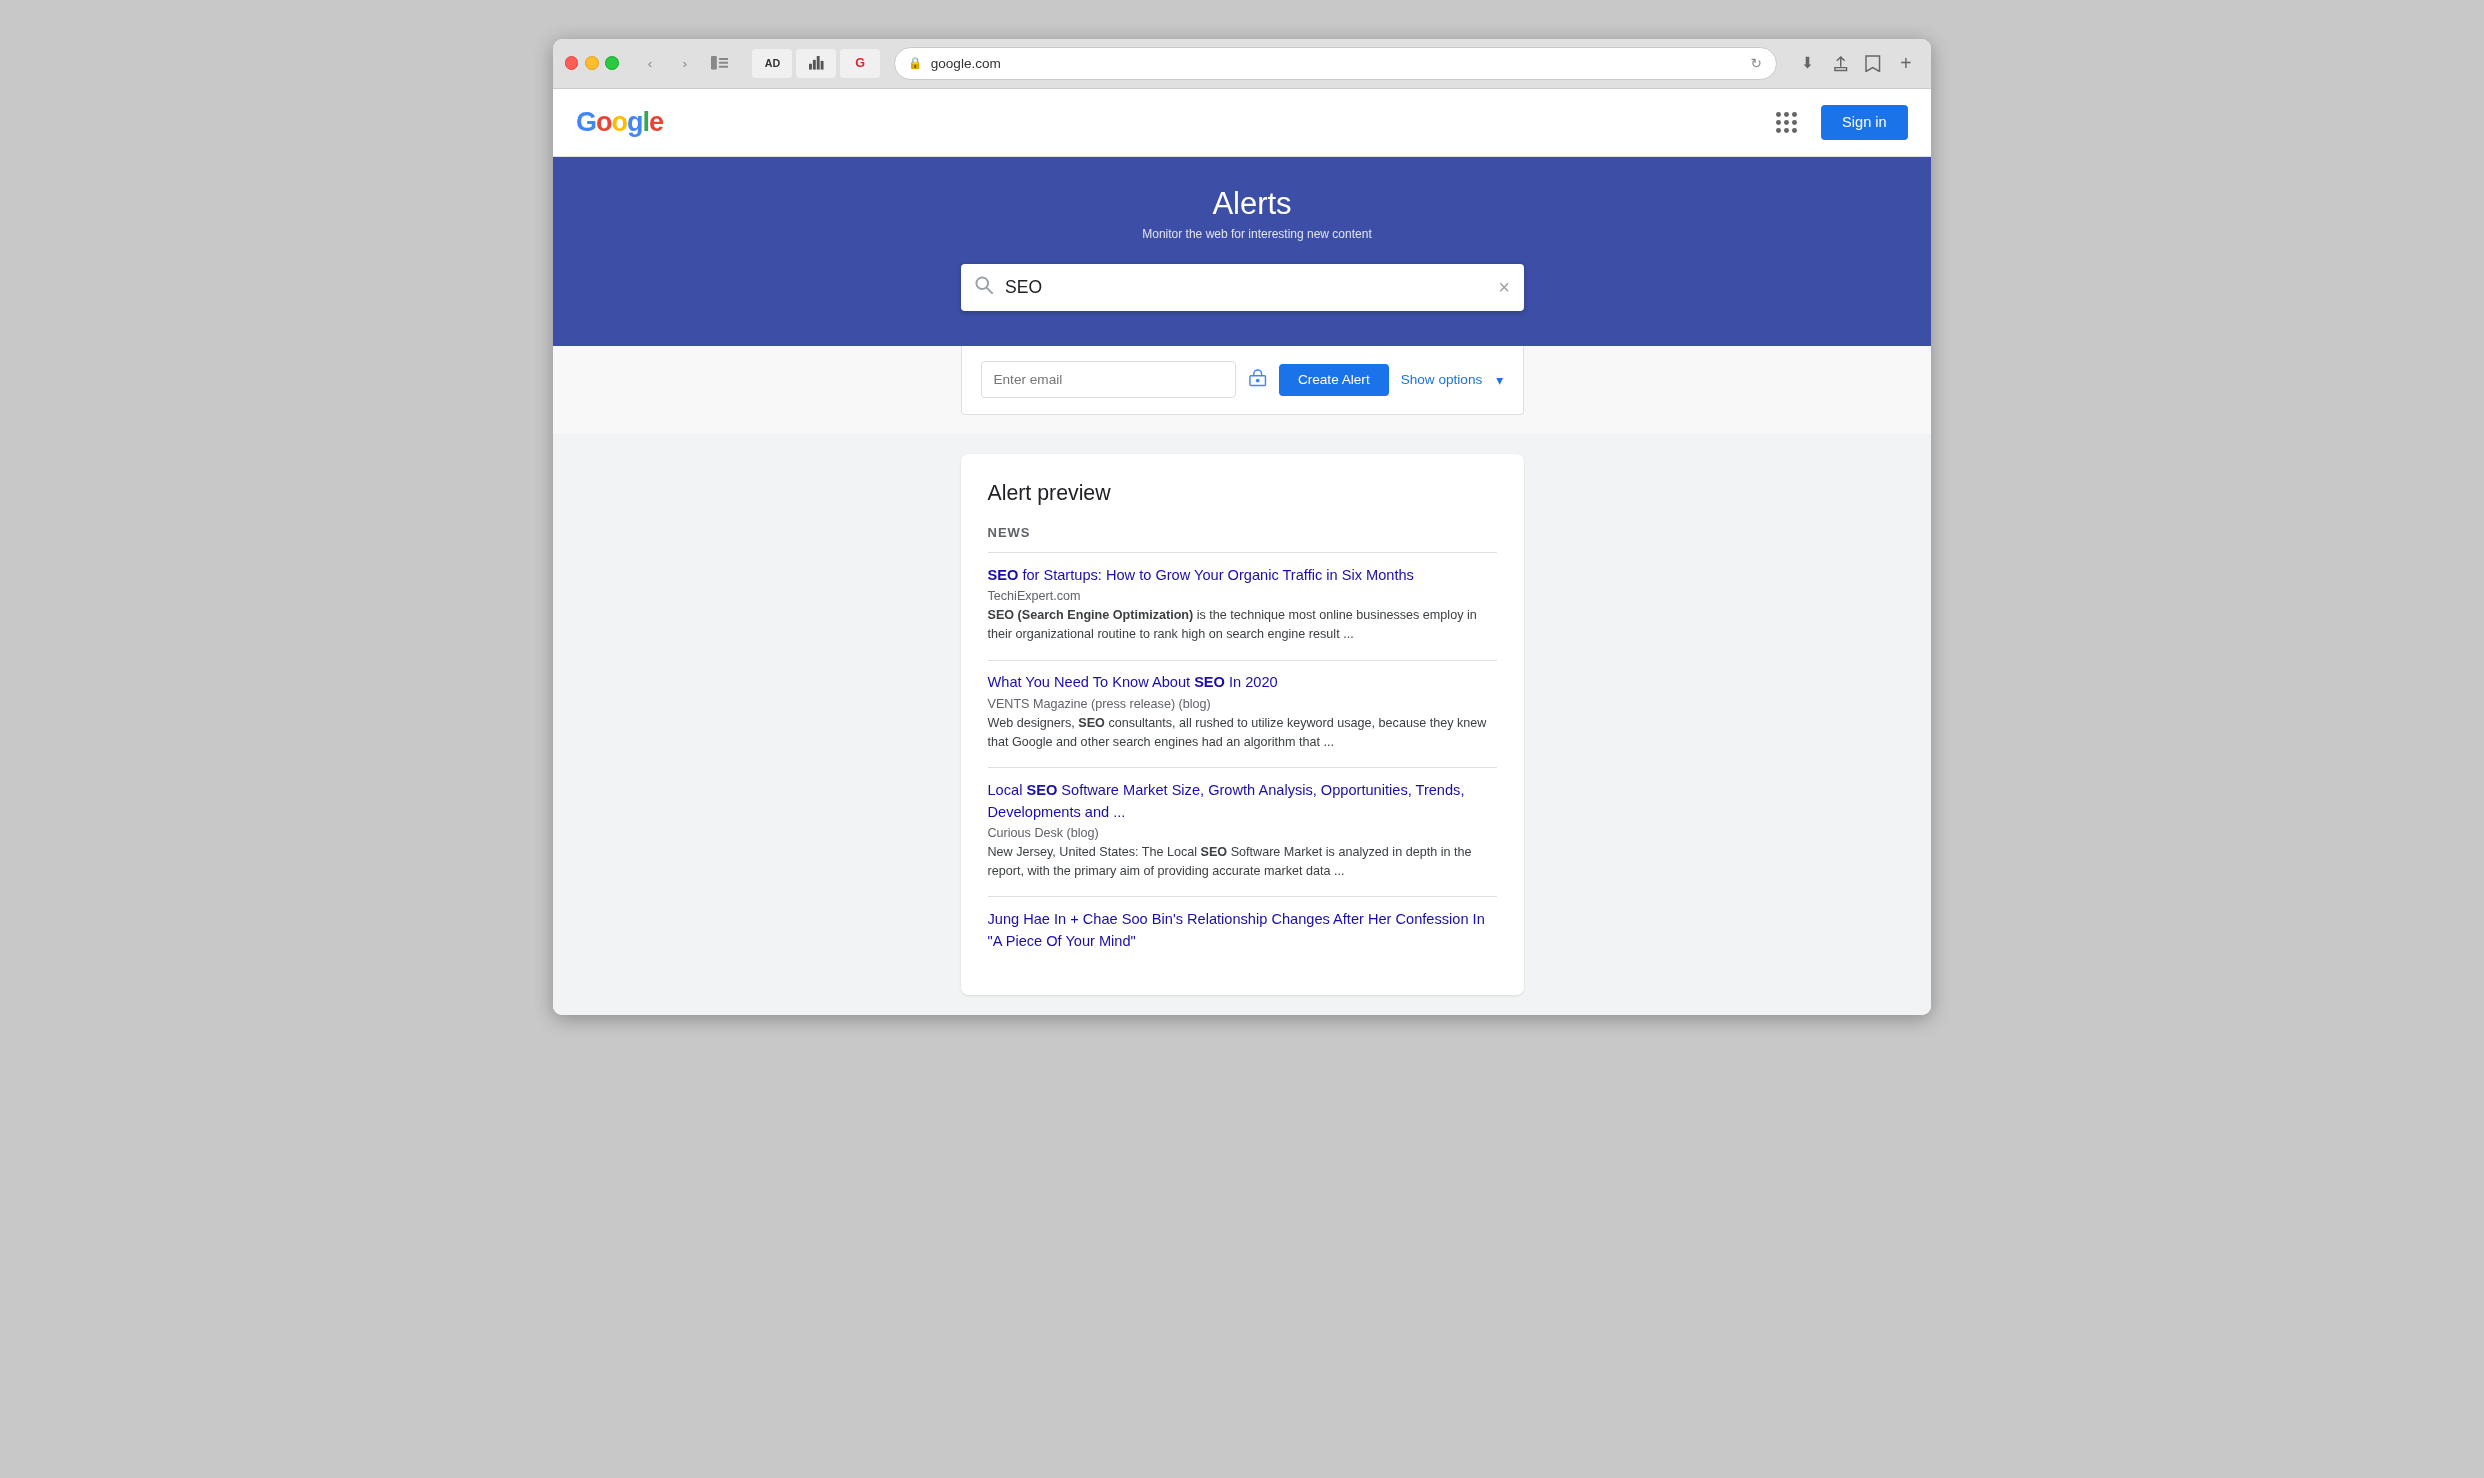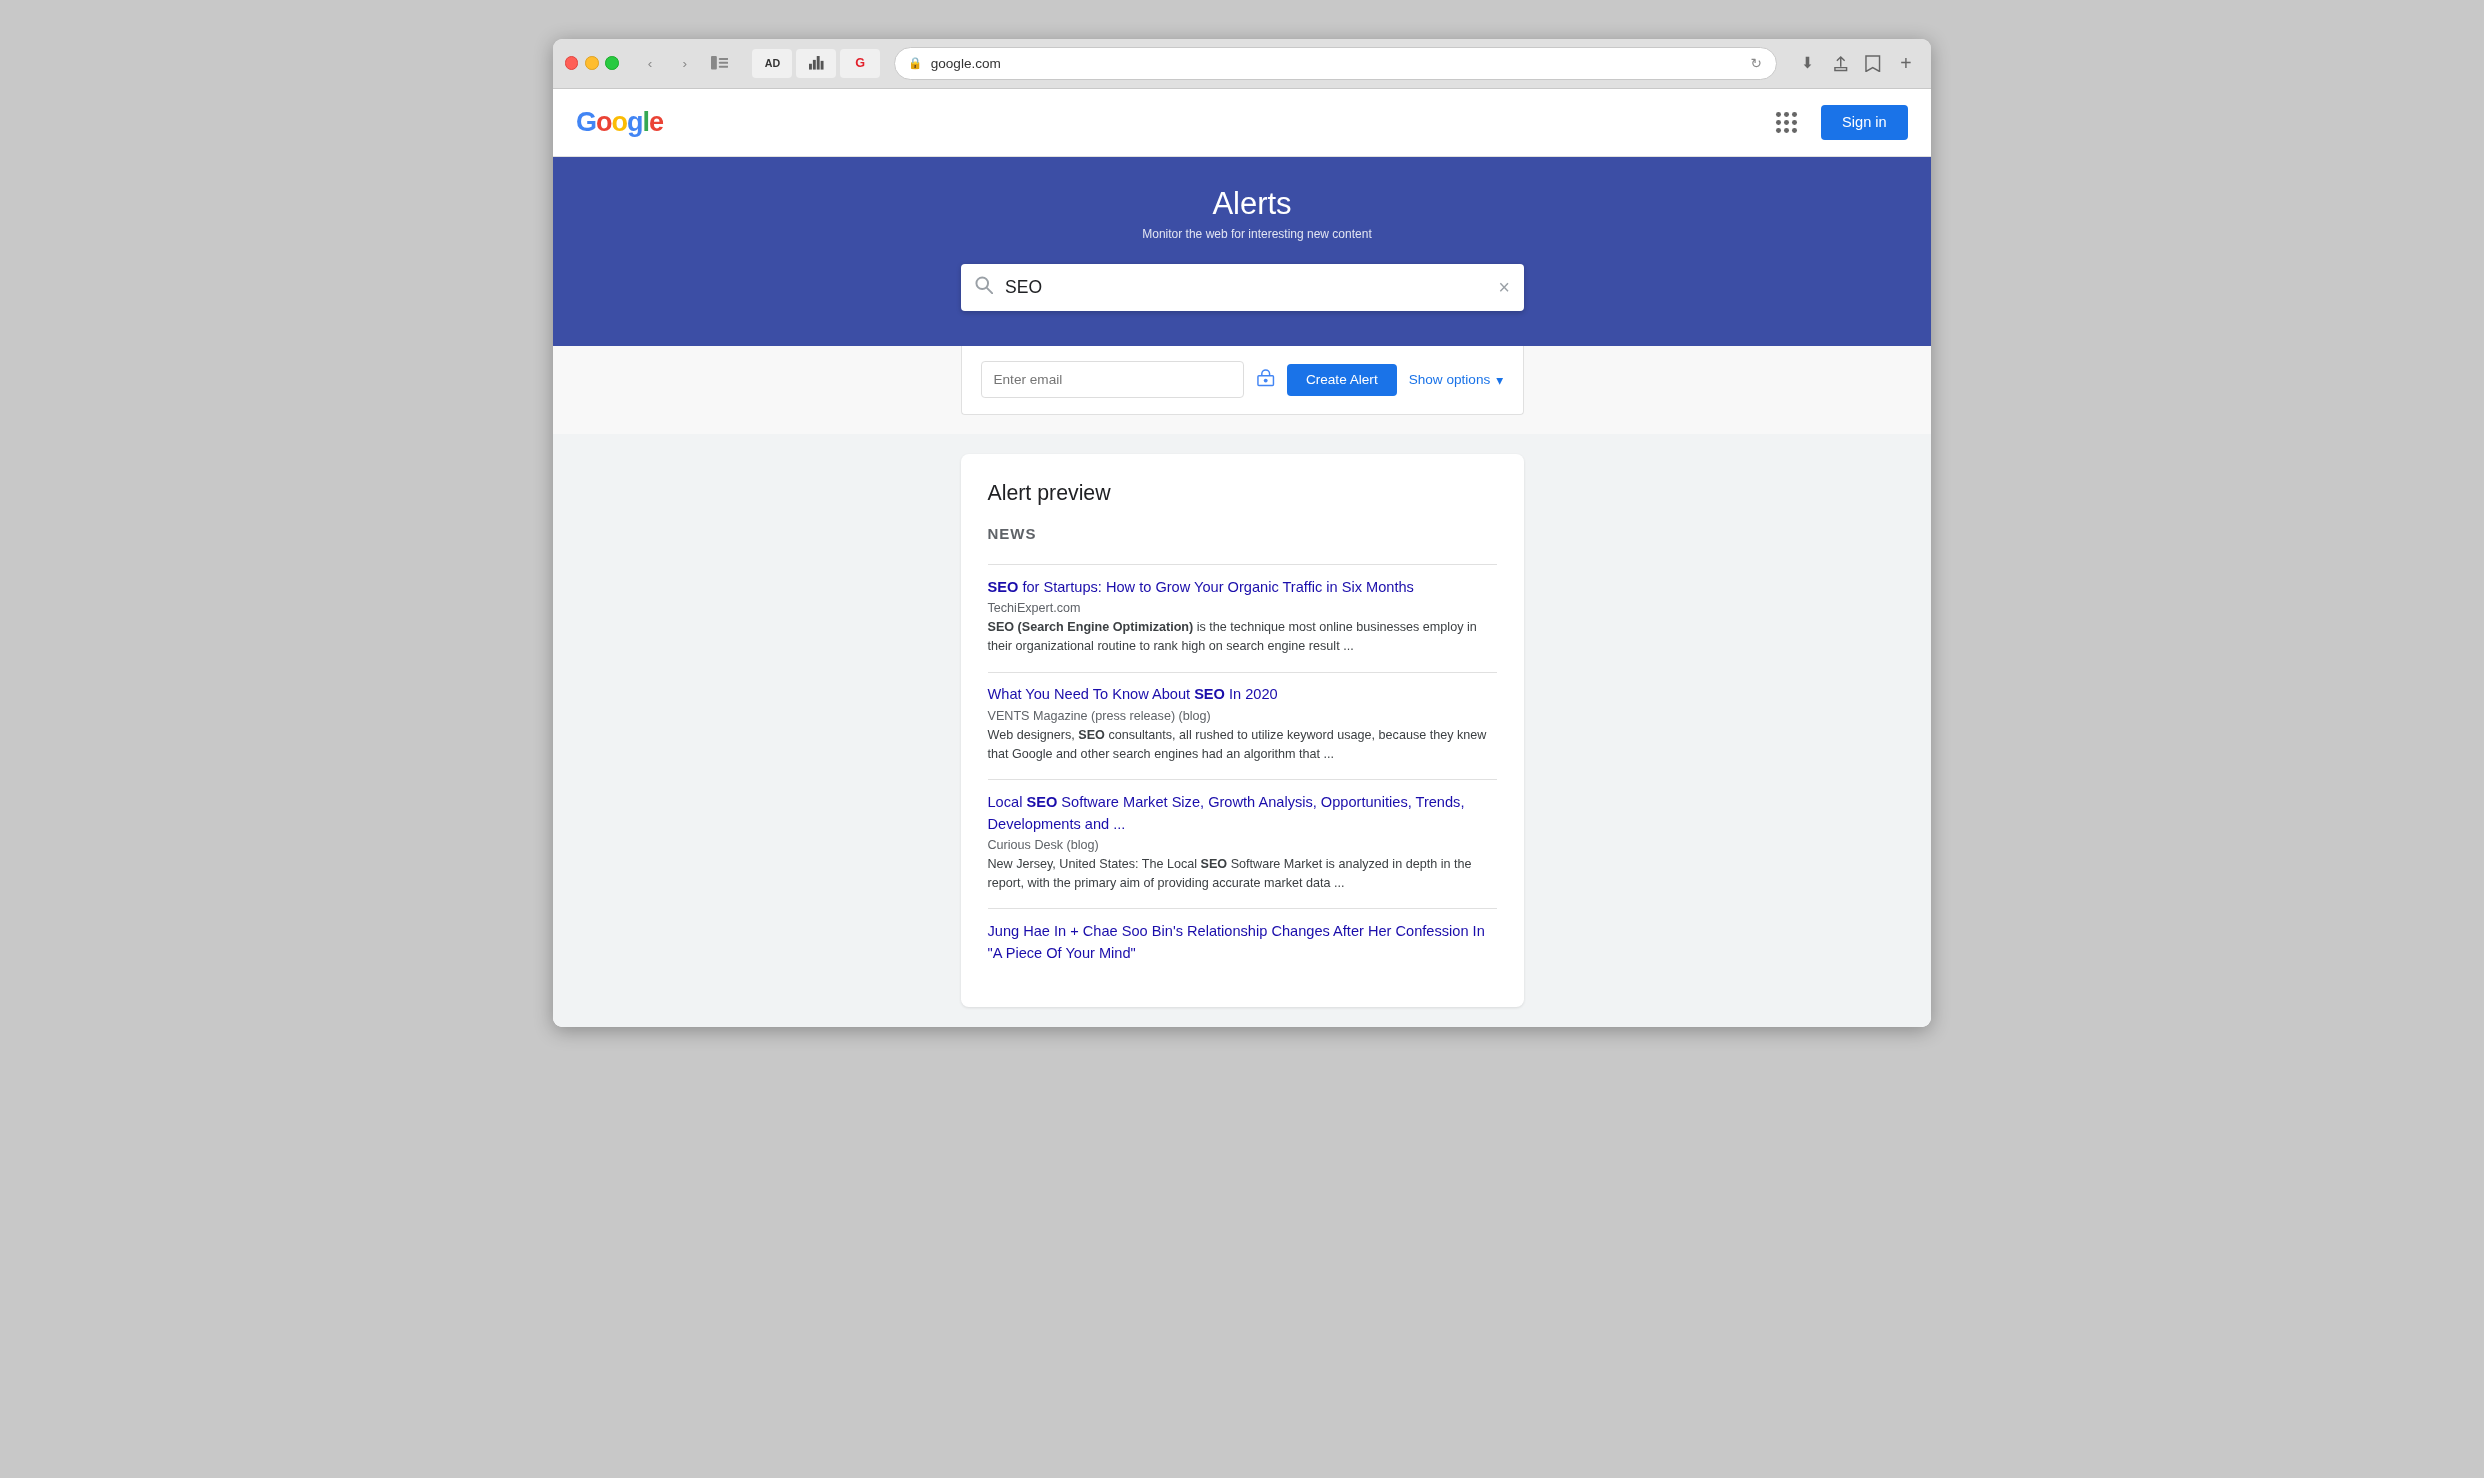--- a/index.html
+++ b/index.html
@@ -323,21 +323,21 @@
     }
 
     .show-options-btn {
       background: transparent;
       border: none;
       cursor: pointer;
       color: #1a73e8;
       font-size: 13.6px;
       display: flex;
       align-items: center;
-      gap: 6px;
+      gap: 14px;
       white-space: nowrap;
     }
 
     
     .alert-preview-area {
       background: #f1f3f4;
       min-height: 388px;
       padding: 19.4px;
       display: flex;
       justify-content: center;
@@ -352,25 +352,25 @@
     }
 
     .preview-title {
       font-size: 21.3px;
       color: #202124;
       font-weight: 400;
       margin-bottom: 19.4px;
     }
 
     .news-label {
-      font-size: 15px;
+      font-size: 13px;
       font-weight: bold;
       color: #5f6368;
       letter-spacing: 1px;
-      margin-bottom: 22px;
+      margin-bottom: 12px;
       text-transform: uppercase;
     }
 
     .divider {
       height: 1px;
       background: #e0e0e0;
       margin: 11.6px 0;
     }
 
     .news-item {

